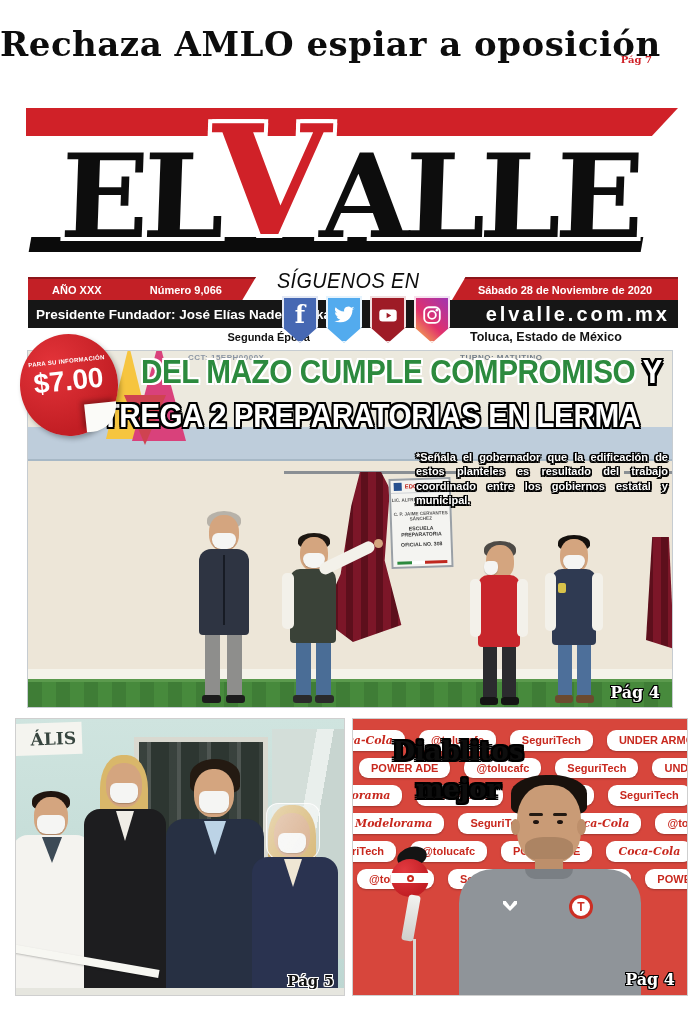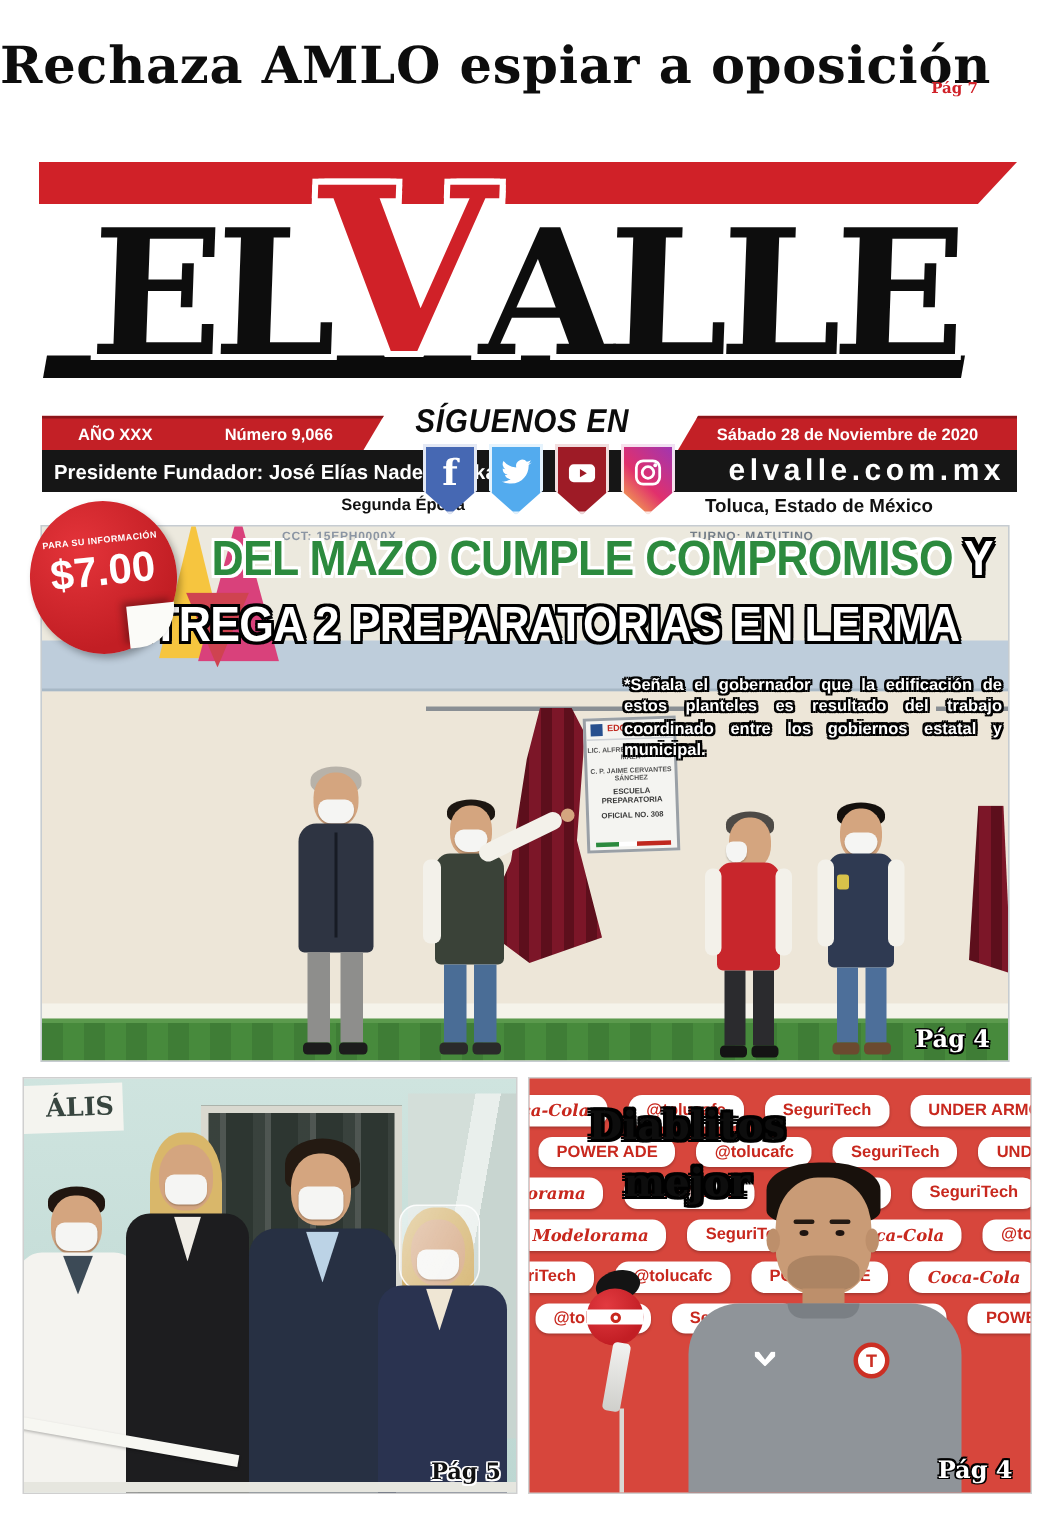--- a/index.html
+++ b/index.html
@@ -39,21 +39,21 @@
   .mast-letters span { --o:4px; }
 
   
   .bar-red { position:absolute; top:277px; height:23px; background:#c32026; border-top:2px solid #8d151a;
     color:#fff; font-weight:bold; font-size:11px; display:flex; align-items:center; }
   .bar-red.left { left:28px; width:228px; clip-path:polygon(0 0,100% 0,94% 100%,0 100%);
     justify-content:space-around; padding-right:10px; }
   .bar-red.right { left:452px; right:22px; clip-path:polygon(6% 0,100% 0,100% 100%,0 100%);
     justify-content:center; }
   .follow { position:absolute; top:268px; left:242px; width:212px; text-align:center;
-    font-style:italic; font-weight:700; font-size:22px; color:#0c0c0c; letter-spacing:.5px; }
+    font-style:italic; font-weight:400; font-size:22px; color:#0c0c0c; letter-spacing:.5px; }
   .bar-black { position:absolute; top:300px; height:28px; left:28px; right:22px; background:#161616;
     display:flex; align-items:center; justify-content:space-between; }
   .founder { color:#fff; font-weight:bold; font-size:13.5px; padding-left:8px; }
   .website { color:#fff; font-weight:bold; font-size:20px; letter-spacing:3px; padding-right:8px; }
   .epoch { position:absolute; top:331px; left:140px; width:170px; text-align:right;
     font-weight:bold; font-size:11px; color:#111; }
   .location { position:absolute; top:330px; left:470px; font-weight:bold; font-size:12.5px; color:#111; }
 
   
   .social-icons { position:absolute; top:296px; left:282px; width:172px; display:flex; gap:8px; z-index:6; }

